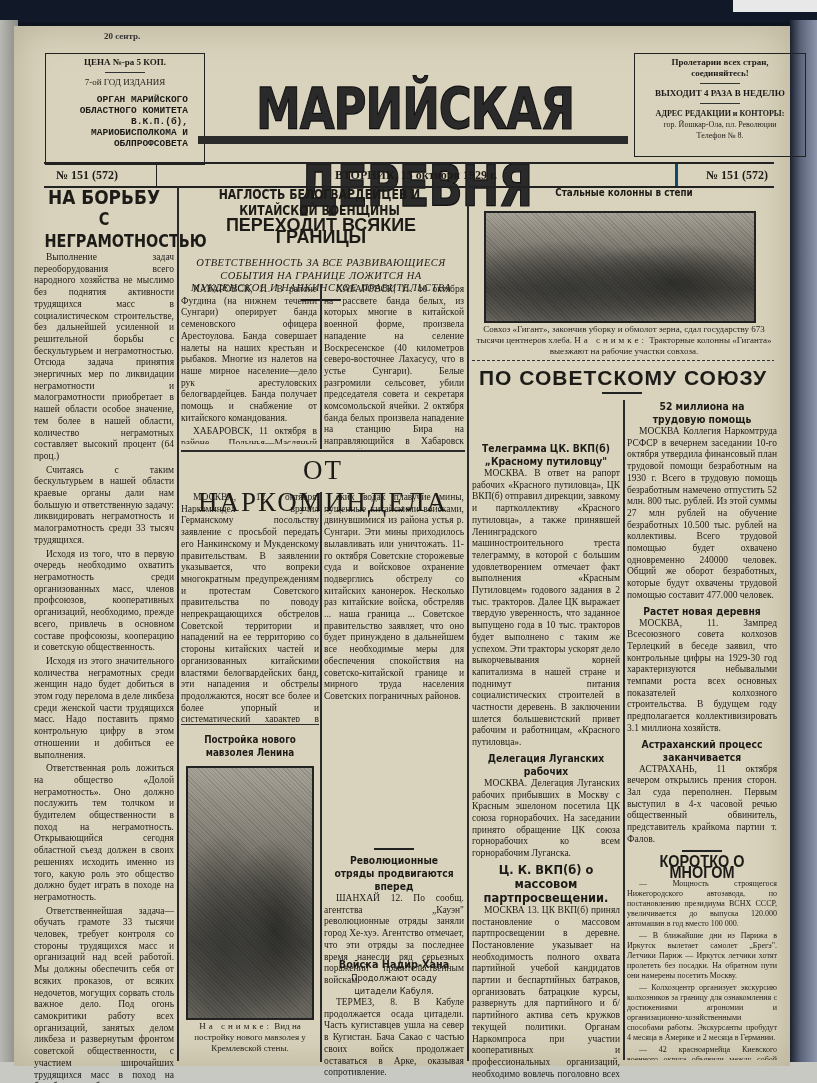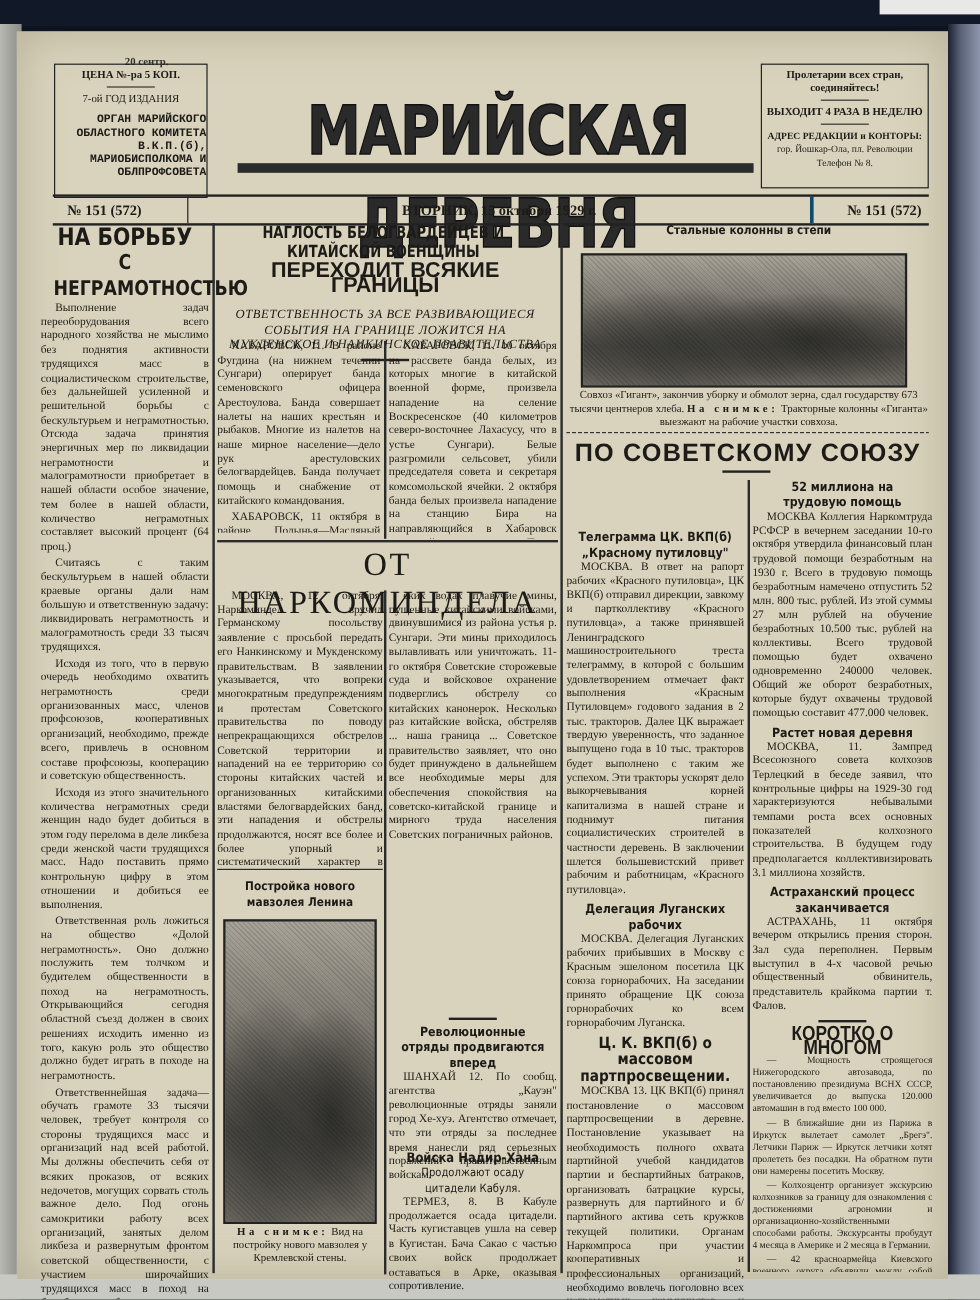--- a/index.html
+++ b/index.html
@@ -7,24 +7,24 @@
          font-family:"Liberation Serif", serif; color:#1d1b17; }
   .topbar { position:absolute; left:0; top:0; width:817px; height:22px; background:#111827; }
   .topbar .stub { position:absolute; left:733px; top:0; width:84px; height:12px; background:#e8e8e8; }
   .rightedge { position:absolute; left:790px; top:20px; width:27px; height:1063px;
                background:linear-gradient(90deg,#1b2130 0%, #5b6479 40%, #8e96ad 100%); }
   .leftedge { position:absolute; left:0; top:20px; width:18px; height:1063px;
               background:linear-gradient(90deg,#b9b9b3 0%, #8b8b87 100%); }
   .bottombar { position:absolute; left:0; top:1062px; width:817px; height:21px; background:#c9c9c4; }
   .page { position:absolute; left:14px; top:26px; width:776px; height:1040px;
           background:#d9d3bd; box-shadow: inset 0 0 40px rgba(120,110,80,0.35); }
-  .sticker { position:absolute; left:90px; top:20px; font-size:9px; font-weight:bold; color:#333; }
+  .sticker { position:absolute; left:90px; top:5px; font-size:9px; font-weight:bold; color:#333; }
 
   
-  .box { position:absolute; border:1.5px solid #222; padding:3px 0; font-size:9px; line-height:11px; text-align:center; }
+  .box { position:absolute; border:1.5px solid #222; padding:3px 16px; font-size:9px; line-height:11px; text-align:center; }
   .box.left { left:31px; top:27px; width:126px; height:104px; }
   .box.right { left:620px; top:27px; width:138px; height:96px; }
   .box .b { font-weight:bold; }
   .box .sep { width:40px; border-top:1px solid #333; margin:4px auto; }
   .box .bold-lines { font-weight:bold; font-family:"Liberation Mono", monospace; font-size:9.5px; text-align:right; line-height:11px; margin-top:6px; }
   .masthead-title { position:absolute; left:182px; top:45px; width:438px; height:62px;
                     font-family:"DejaVu Sans", sans-serif; font-weight:bold; font-size:45px; letter-spacing:-1px;
                     color:#2a2a2a; -webkit-text-stroke:1px #111; text-align:center; line-height:62px;
                     transform:scaleY(1.25); transform-origin:top; }
   .mrule { position:absolute; left:184px; top:110px; width:430px; height:8px; background:#2b2b2b; }
@@ -49,21 +49,21 @@
 
   .photo { position:absolute; border:2px solid #222; overflow:hidden;
            background:
              radial-gradient(ellipse at 30% 70%, #3a3a36 0%, transparent 45%),
              radial-gradient(ellipse at 70% 65%, #2f2f2b 0%, transparent 40%),
              linear-gradient(180deg, #a8a398 0%, #7e7a71 35%, #4c4a45 70%, #6d6a62 100%);
            }
   .photo::after { content:""; position:absolute; inset:0;
            background: repeating-linear-gradient(45deg, rgba(0,0,0,0.12) 0 1px, transparent 1px 3px); }
   .caption { position:absolute; font-size:9px; line-height:11px; text-align:center; }
-  .caption .spaced { letter-spacing:3px; font-weight:bold; }
+  .caption .spaced { letter-spacing:3px; font-weight:normal; }
 </style>
 </head>
 <body>
 
 <div class="topbar">
     <div class="stub"></div>
   </div>
 <div class="leftedge"></div>
 <div class="rightedge"></div>
 <div class="bottombar"></div>

